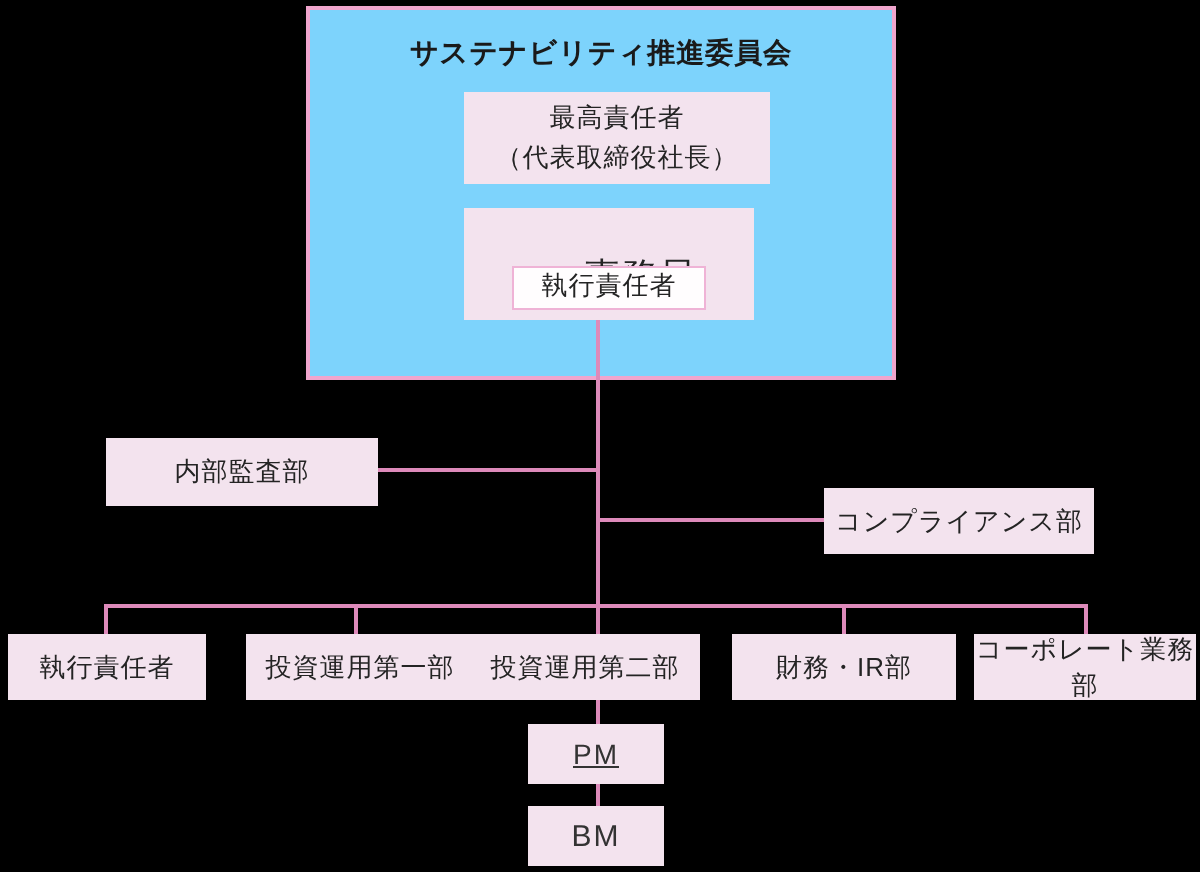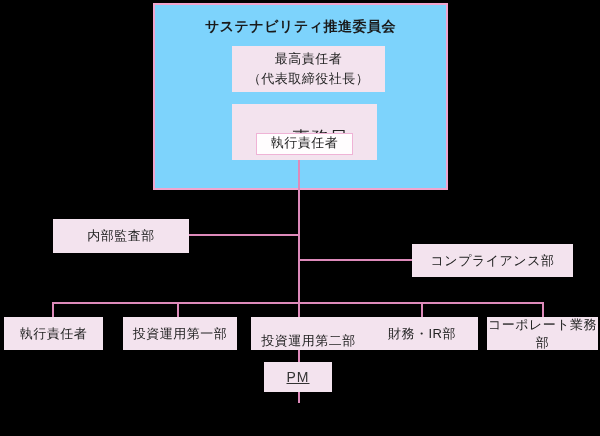--- a/index.html
+++ b/index.html
@@ -47,25 +47,25 @@
   .officer-box {
     position: absolute;
     left: 24px; top: 29px;
     width: 97px; height: 22px;
     background: #fffdfe;
     border: 1px solid #efb3d6;
     display: flex; align-items: flex-start; justify-content: center;
     font-size: 13px; color: #242424; letter-spacing: 0.5px;
   }
   .audit-box { left: 53px; top: 219px; width: 136px; height: 34px; }
-  .compliance-box { left: 412px; top: 244px; width: 161px; height: 33px; }
+  .compliance-box { left: 412px; top: 244px; width: 135px; height: 33px; }
   .row-box { top: 317px; height: 33px; }
   .b1 { left: 4px;   width: 99px;  }
   .b2 { left: 123px; width: 114px; }
-  .b3 { left: 251px; width: 115px; align-items: flex-end; }
+  .b3 { left: 235px; width: 115px; }
   .b4 { left: 366px; width: 112px; }
   .b5 { left: 487px; width: 111px; }
   .pm-box { left: 264px; top: 362px; width: 68px; height: 30px; font-size: 14px; letter-spacing: 1px; color: #333; text-decoration: underline; }
   .bm-box { left: 264px; top: 403px; width: 68px; height: 30px; font-size: 15px; letter-spacing: 1px; color: #333; }
   
   .line { position: absolute; background: #dd8aba; }
   .v-main  { left: 298px; top: 160px; width: 2px; height: 158px; }
   .h-left  { left: 188px; top: 234px; width: 112px; height: 2px; }
   .h-right { left: 299px; top: 259px; width: 114px; height: 2px; }
   .h-dist  { left: 52px;  top: 302px; width: 492px; height: 2px; }
@@ -128,14 +128,17 @@
   <div class="pbox row-box b5">
     <span>コーポレート業務部</span>
   </div>
   <div class="pbox row-box b4">
     <span>財務・IR部</span>
   </div>
 
   <div class="pbox pm-box">
     <span>PM</span>
   </div>
+  <div class="pbox bm-box">
+    <span>BM</span>
+  </div>
 
 </div>
 
 </body></html>

